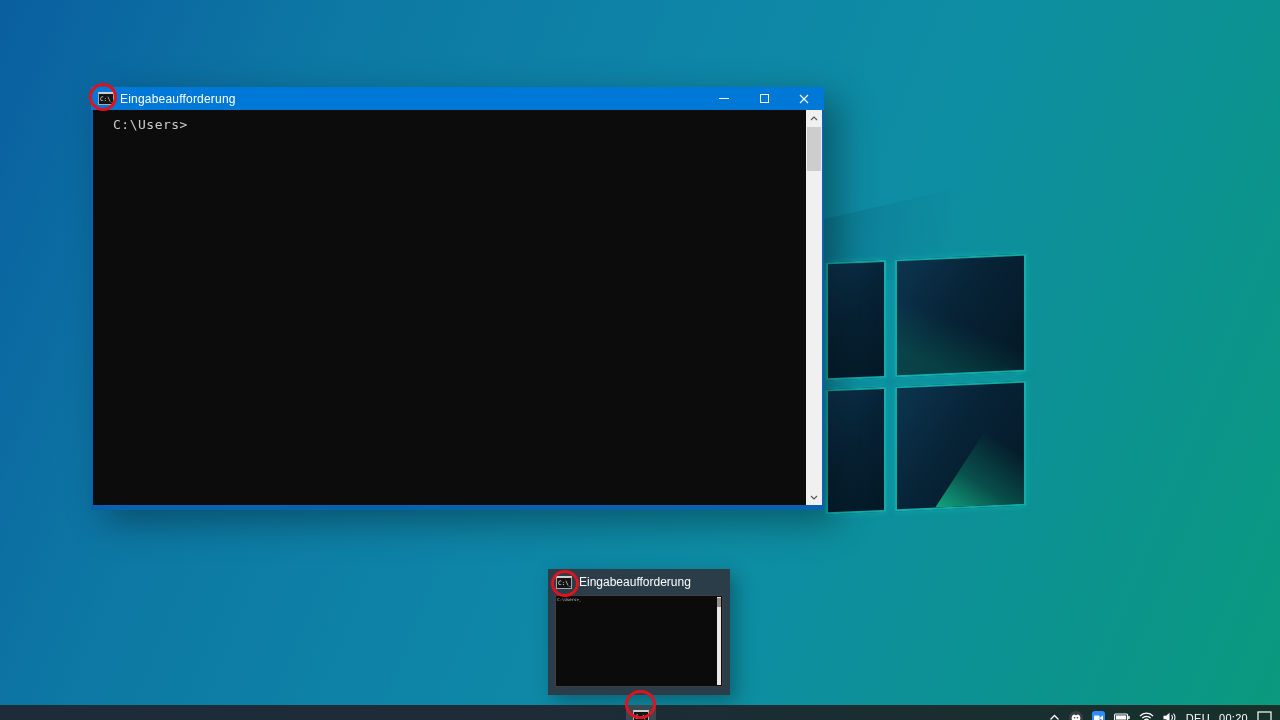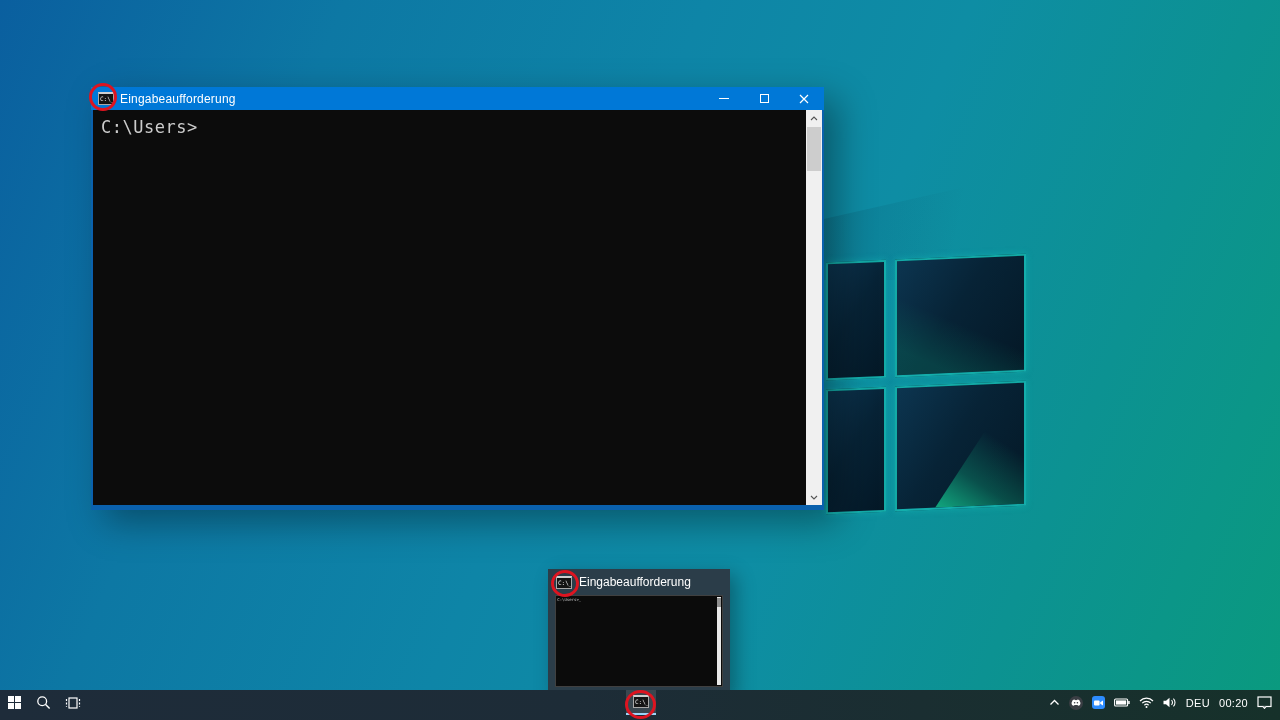--- a/index.html
+++ b/index.html
@@ -26,22 +26,22 @@
   
   .cmd-window { position:absolute; left:91px; top:87px; width:733px; height:423px; z-index:5;
     box-shadow:14px 12px 34px rgba(0,0,0,.35); }
   .titlebar { height:23px; background:#0078d7; display:flex; align-items:center; }
   .titlebar-title { color:#ffffff; font-size:12px; margin-left:6px; flex:1;
     white-space:nowrap; letter-spacing:.2px; }
   .winctl { display:flex; height:23px; }
   .winctl .ctl { width:40px; height:23px; display:flex; align-items:center; justify-content:center; }
   .console { position:relative; height:400px; background:#0c0c0c;
     border-left:2px solid #0a61ad; border-right:2px solid #0a61ad; border-bottom:5px solid #0a61ad; }
-  .prompt { color:#cccccc; font-family:"DejaVu Sans Mono", monospace; font-size:17px;
-    padding:7px 0 0 8px; letter-spacing:.5px; }
+  .prompt { color:#cccccc; font-family:"DejaVu Sans Mono", monospace; font-size:13px;
+    padding:7px 0 0 20px; letter-spacing:.5px; }
   .scrollbar { position:absolute; top:0; right:0; bottom:0; width:16px; background:#f0f0f0; }
   .sb-btn { position:absolute; left:0; width:16px; height:16px; display:flex; align-items:center; justify-content:center; }
   .sb-up { top:0; } .sb-down { bottom:0; }
   .sb-thumb { position:absolute; left:1px; top:17px; width:14px; height:44px; background:#cdcdcd; }
 
   
   .cmdicon { width:16px; height:13px; background:#141414; border:1px solid #a8a8a8;
     border-top:2px solid #cfcfcf; color:#e8e8e8; font-size:6px; line-height:9px;
     font-family:"DejaVu Sans Mono", monospace; padding-left:1px; overflow:hidden; flex:0 0 auto; }
   .titlebar .cmdicon { margin-left:7px; }
@@ -52,23 +52,23 @@
   .preview-header { display:flex; align-items:center; height:26px; padding-left:8px; }
   .preview-title { color:#ffffff; font-size:12px; margin-left:7px; white-space:nowrap; }
   .preview-thumb { position:absolute; left:7px; top:26px; width:168px; height:92px;
     background:#0b0b0b; border:1px solid rgba(255,255,255,.22); }
   .mini-prompt { color:#c8c8c8; font-family:"DejaVu Sans Mono", monospace; font-size:6px;
     transform:scale(.66); transform-origin:0 0; padding:2px 0 0 2px; white-space:nowrap; }
   .mini-scroll { position:absolute; top:1px; right:1px; bottom:1px; width:4px; background:#e9e9e9; }
   .mini-scroll-thumb { position:absolute; top:1px; left:0; width:4px; height:9px; background:#8f8f8f; }
 
   
-  .taskbar { position:absolute; left:0; bottom:0; width:1280px; height:30px; z-index:10;
+  .taskbar { position:absolute; left:0; bottom:0; width:1280px; height:15px; z-index:10;
     background:linear-gradient(90deg,#1e2c3a 0%,#1d2c37 45%,#1a2e31 72%,#16312a 100%);
-    display:flex; align-items:flex-start; }
+    display:flex; align-items:center;flex-direction:column; }
   .tb-btn { width:29px; height:25px; display:flex; align-items:center; justify-content:center; flex:0 0 auto; }
   .tb-app { position:absolute; left:626px; top:0; width:30px; height:25px;
     display:flex; align-items:center; justify-content:center;
     background:rgba(255,255,255,.13); border-bottom:2px solid #9cd4f7; }
   .tray { position:absolute; right:0; top:0; height:25px; display:flex; align-items:center;
     gap:9px; padding-right:8px; }
   .tray-text { color:#ffffff; font-size:11px; letter-spacing:.3px; }
   .win-logo { display:grid; grid-template-columns:6px 6px; grid-template-rows:6px 6px; gap:1px; }
   .win-logo span { background:#ffffff; }
   .zoomicon { width:13px; height:13px; border-radius:3px; background:#2d8cff;

